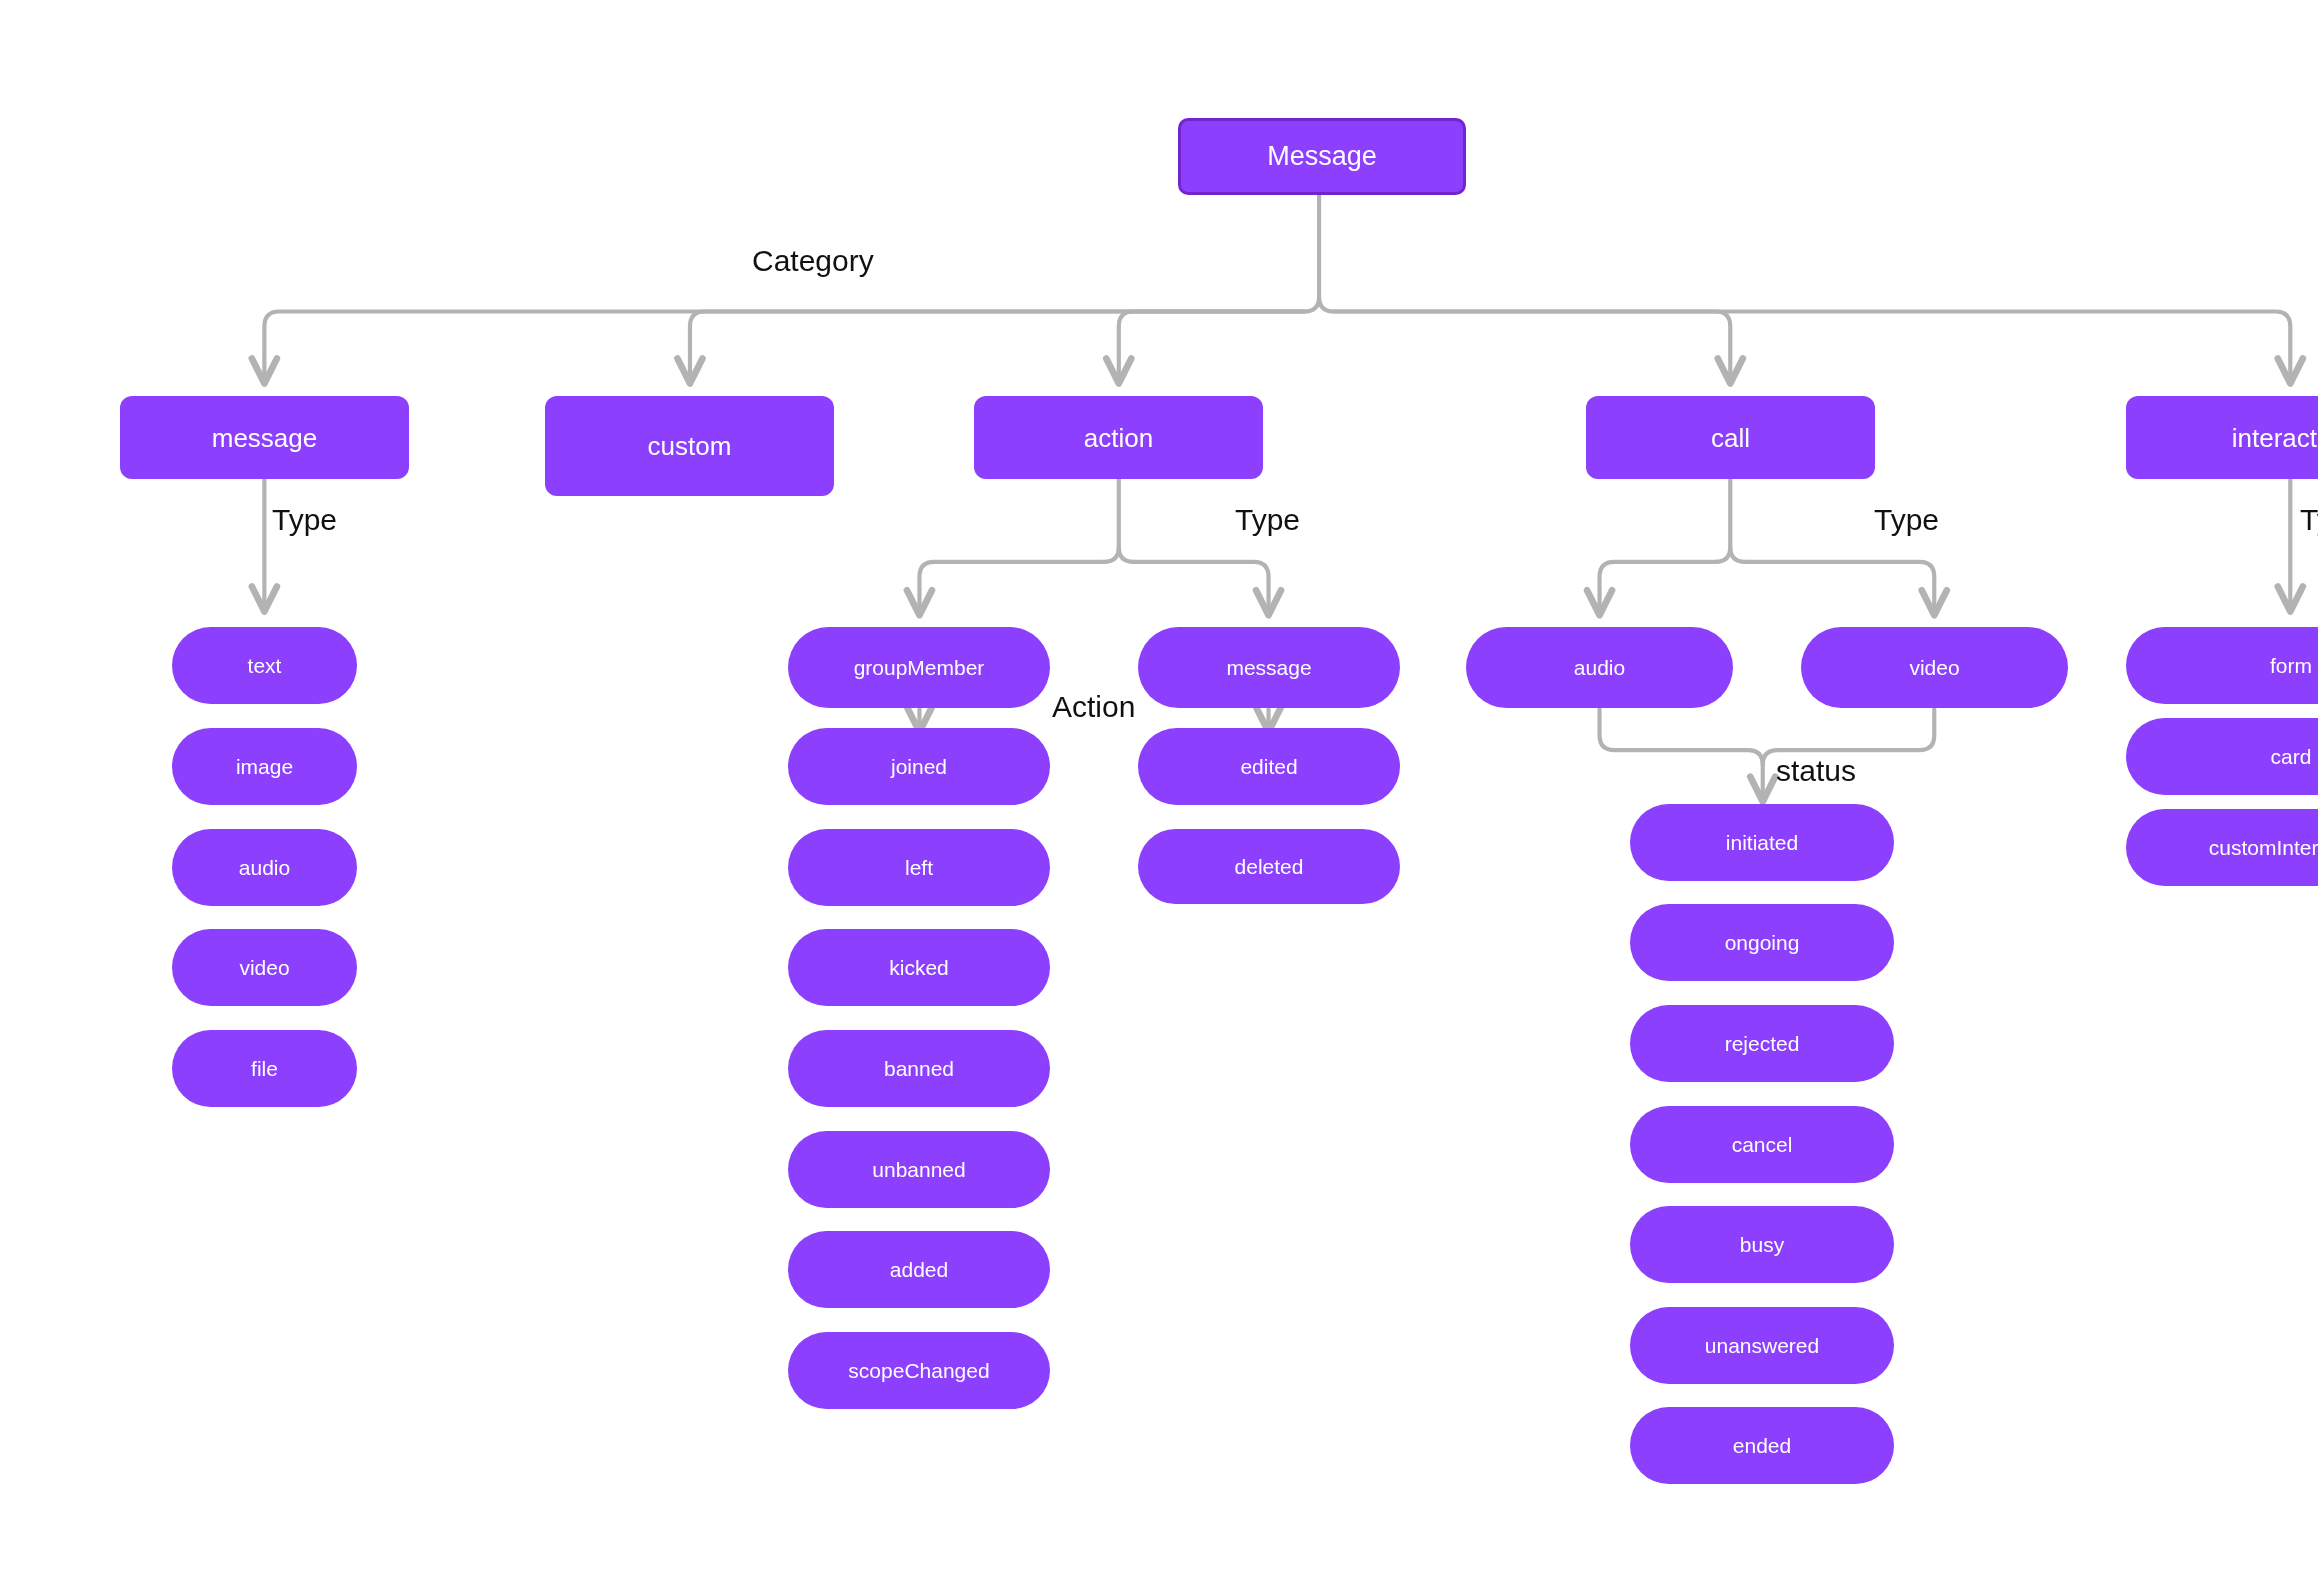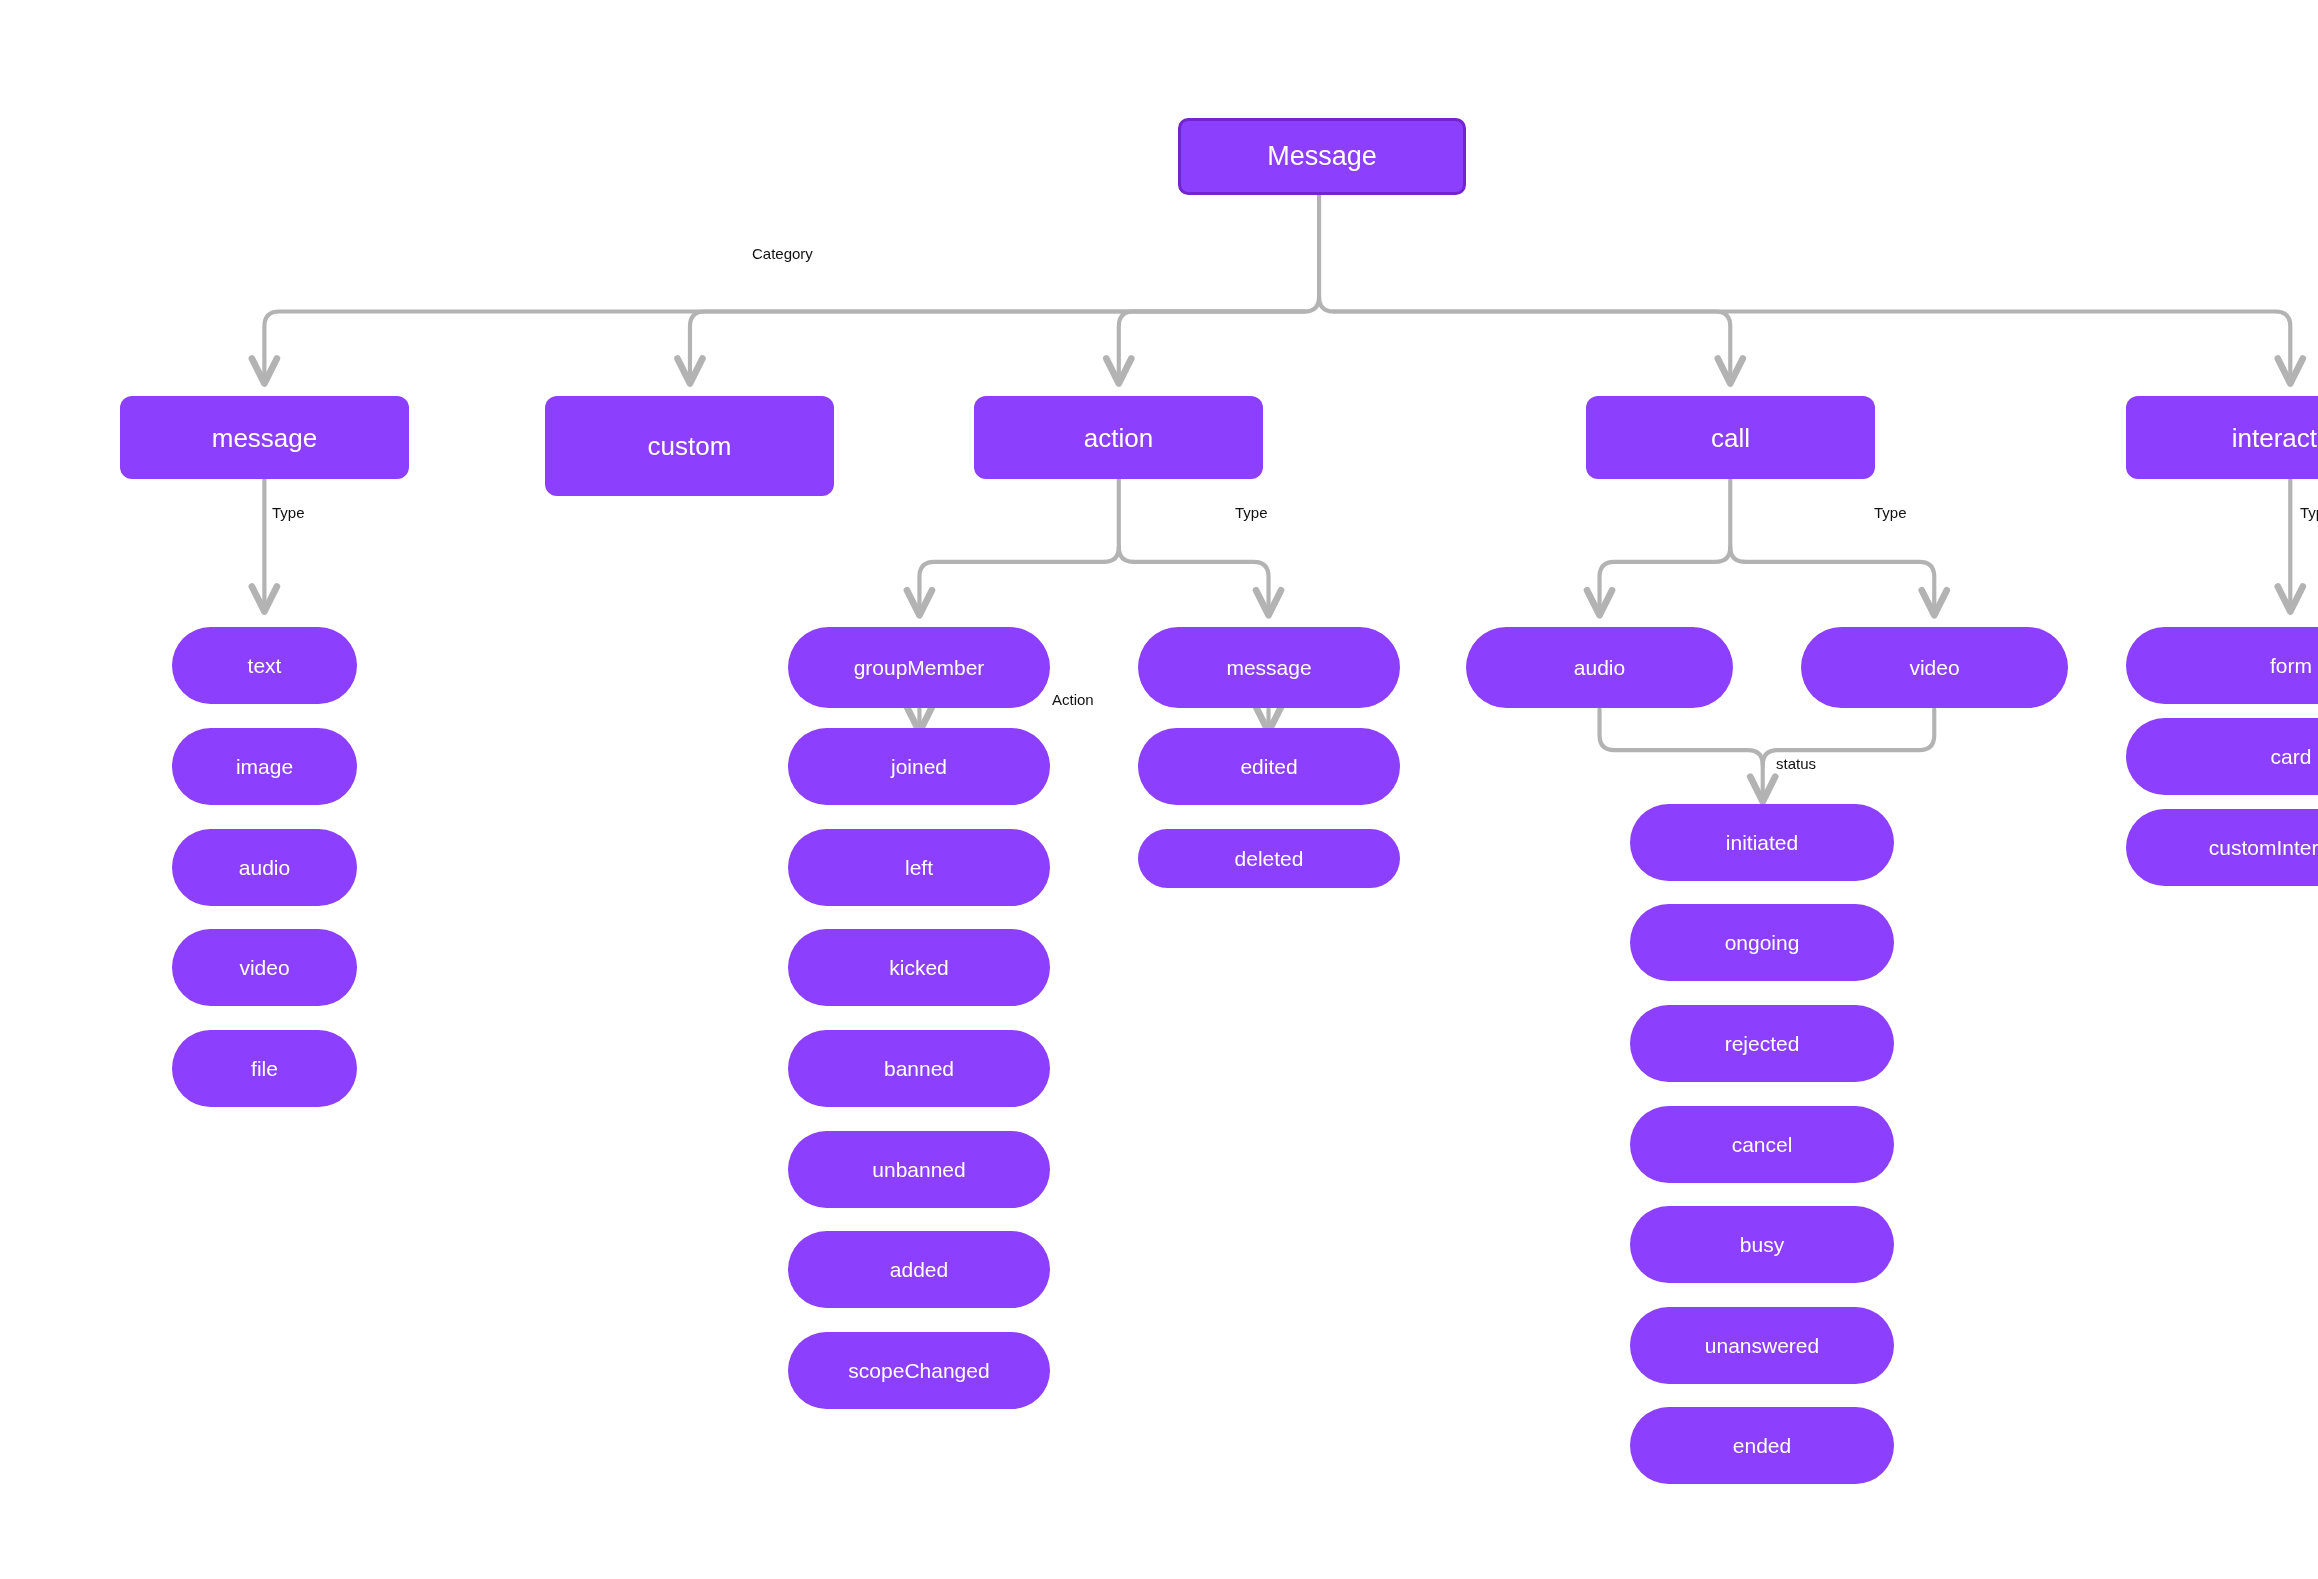--- a/index.html
+++ b/index.html
@@ -12,21 +12,21 @@
 
   
   .n-root{background:#8C3FFC;border:3.2px solid #7225CF;border-radius:10.2px;font-size:27px;}
 
   
   .n-cat{background:#8C3FFC;border-radius:12px;font-size:26px;}
 
   
   .n-pill{background:#8C3FFC;border-radius:463px;font-size:21px;}
 
-  .edge-label{position:absolute;color:#111111;font-size:15px;white-space:nowrap;
+  .edge-label{position:absolute;color:#111111;font-size:30px;white-space:nowrap;
               line-height:1;}
 </style>
 </head>
 <body>
 
 <div id="stage">
 
   <svg id="edges" viewBox="0 0 5474 3406" xmlns="http://www.w3.org/2000/svg">
     <defs>
       <marker id="ah" markerWidth="10" markerHeight="10" refX="6.2" refY="4" orient="auto" markerUnits="strokeWidth">
@@ -136,21 +136,21 @@
   <div class="node n-pill" style="left:788px;top:1231px;width:262px;height:77px;">
     <span>added</span>
   </div>
   <div class="node n-pill" style="left:788px;top:1332px;width:262px;height:77px;">
     <span>scopeChanged</span>
   </div>
 
   <div class="node n-pill" style="left:1138px;top:728px;width:262px;height:77px;">
     <span>edited</span>
   </div>
-  <div class="node n-pill" style="left:1138px;top:829px;width:262px;height:59px;">
+  <div class="node n-pill" style="left:1138px;top:829px;width:262px;height:75px;">
     <span>deleted</span>
   </div>
 
   <div class="node n-pill" style="left:1466px;top:627px;width:267px;height:81px;">
     <span>audio</span>
   </div>
   <div class="node n-pill" style="left:1801px;top:627px;width:267px;height:81px;">
     <span>video</span>
   </div>
 

